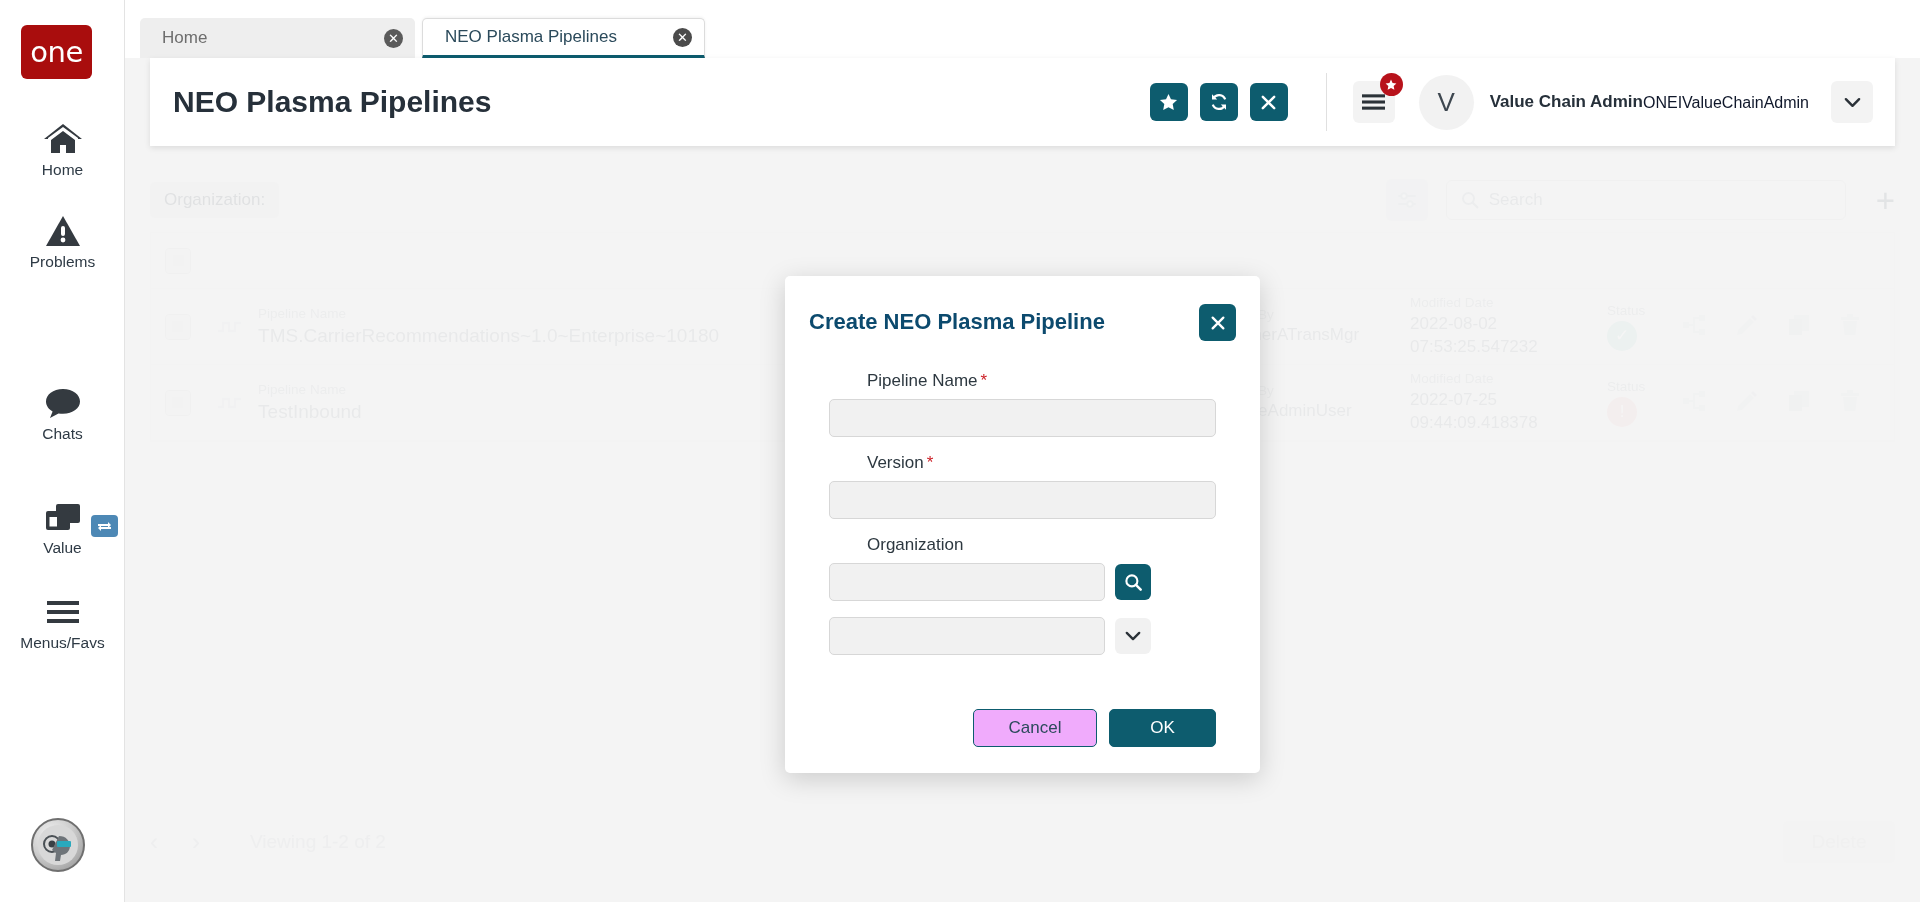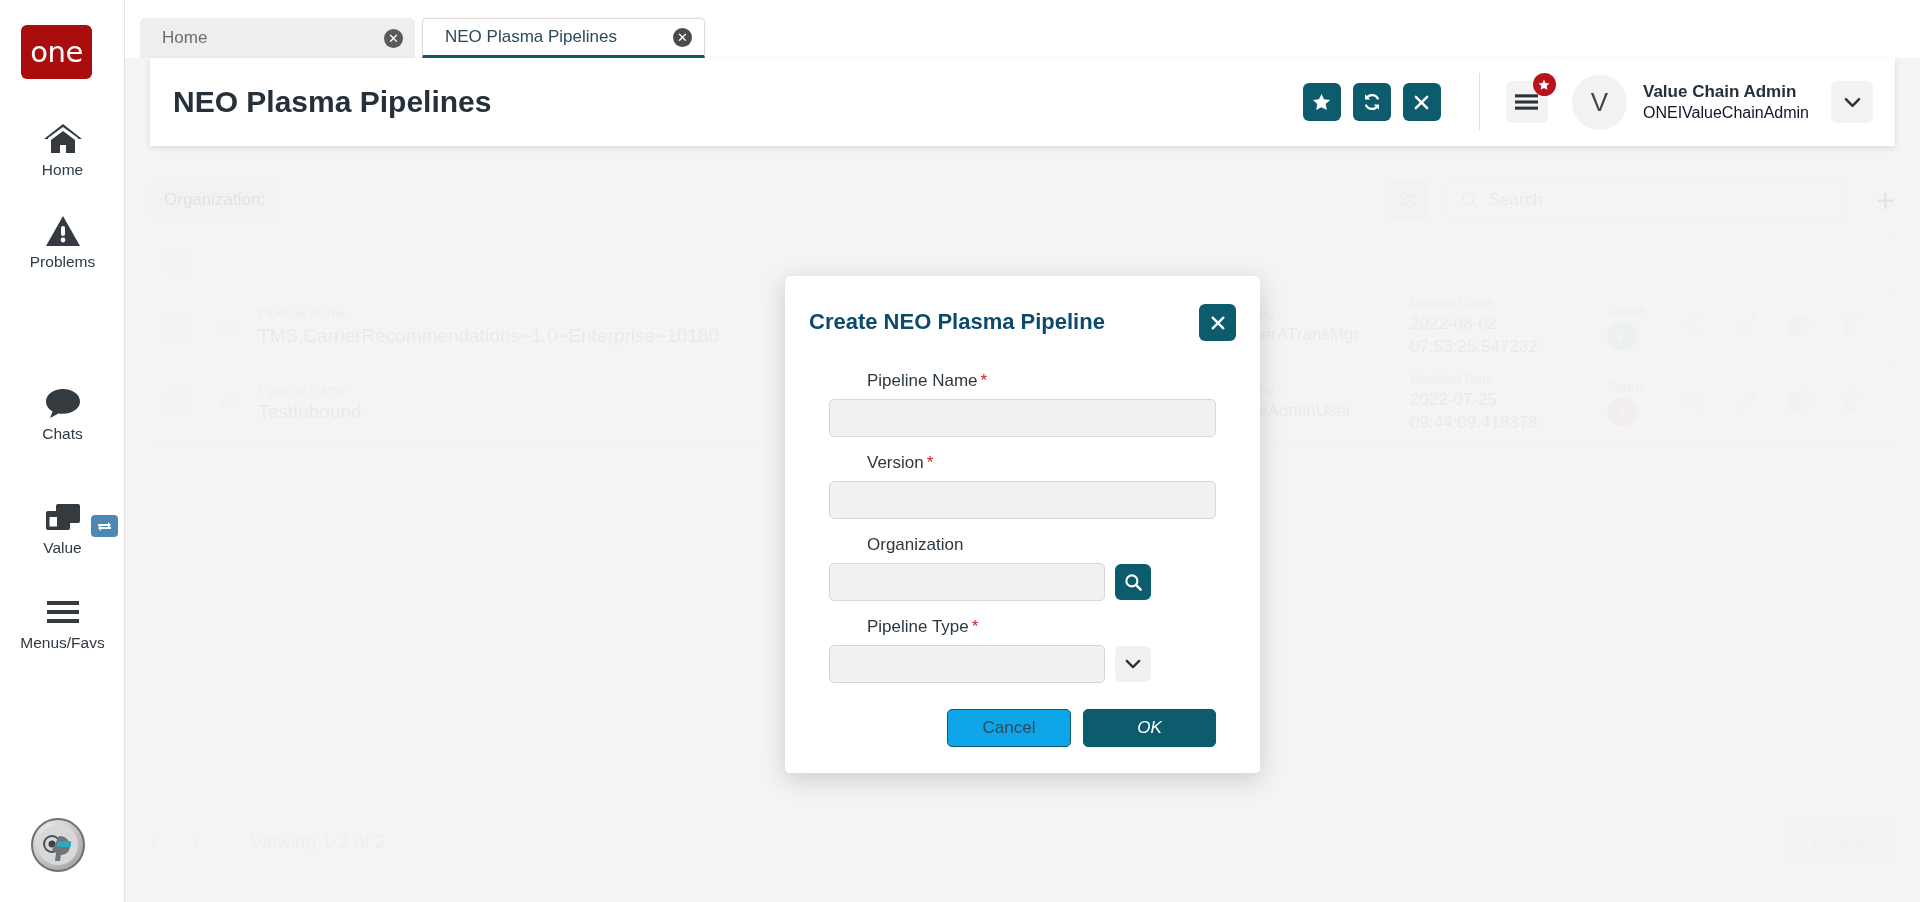--- a/index.html
+++ b/index.html
@@ -167,21 +167,21 @@
   .avatar {
     width: 55px; height: 55px;
     border-radius: 50%;
     background: #f2f2f2;
     display: flex; align-items: center; justify-content: center;
     font-size: 26px; color: #3e4750;
     margin-left: 24px;
   }
   .user-block {
     margin-left: 16px;
-    display: flex; flex-direction: column;
+    display: flex; flex-direction: row;
     justify-content: center;
   }
   .user-name { font-size: 17px; font-weight: bold; color: #26303a; }
   .user-id { font-size: 16px; color: #0f172a; margin-top: 2px; }
   .caret-btn {
     width: 42px; height: 42px;
     border-radius: 6px;
     background: #f3f3f3;
     border: none;
     display: flex; align-items: center; justify-content: center;
@@ -368,30 +368,29 @@
   }
   .btn {
     height: 38px;
     border-radius: 5px;
     font-size: 17px;
     cursor: pointer;
     font-family: "Liberation Sans", sans-serif;
   }
   .btn-cancel {
     width: 124px;
-    background: #0ea5e9;
+    background: #f0abfc;
     border: 1px solid #0d5c6e;
     color: #2b4a5b;
   }
   .btn-ok {
-    width: 133px;
+    width: 107px;
     background: #0d5c6e;
     border: 1px solid #0d5c6e;
     color: #ffffff;
-    font-style: italic;
   }
 </style>
 </head>
 <body>
 
 <div id="app">
 
   <div class="rail">
     <div class="brand">
       <span class="brand-text">one</span>
@@ -750,23 +749,20 @@
           <button class="side-btn teal">
             <svg width="19" height="19" viewBox="0 0 20 20">
                 <circle cx="8.3" cy="8.3" r="5.8" fill="none" stroke="#fff" stroke-width="2.2"></circle>
                 <path stroke="#fff" stroke-width="2.6" stroke-linecap="round" d="M12.6 12.6 L17.6 17.6"></path>
               </svg>
           </button>
         </div>
       </div>
 
       <div class="field">
-        <label class="field-label">
-          <span>Pipeline Type</span><span class="req">*</span>
-        </label>
         <div class="field-row">
           <input class="txt narrow" type="text" value="" style="">
           <button class="side-btn grey">
             <svg width="16" height="10" viewBox="0 0 18 11">
                 <path fill="none" stroke="#2b3238" stroke-width="2.6" stroke-linecap="round" stroke-linejoin="round" d="M2 2 L9 9 L16 2"></path>
               </svg>
           </button>
         </div>
       </div>
     </div>

